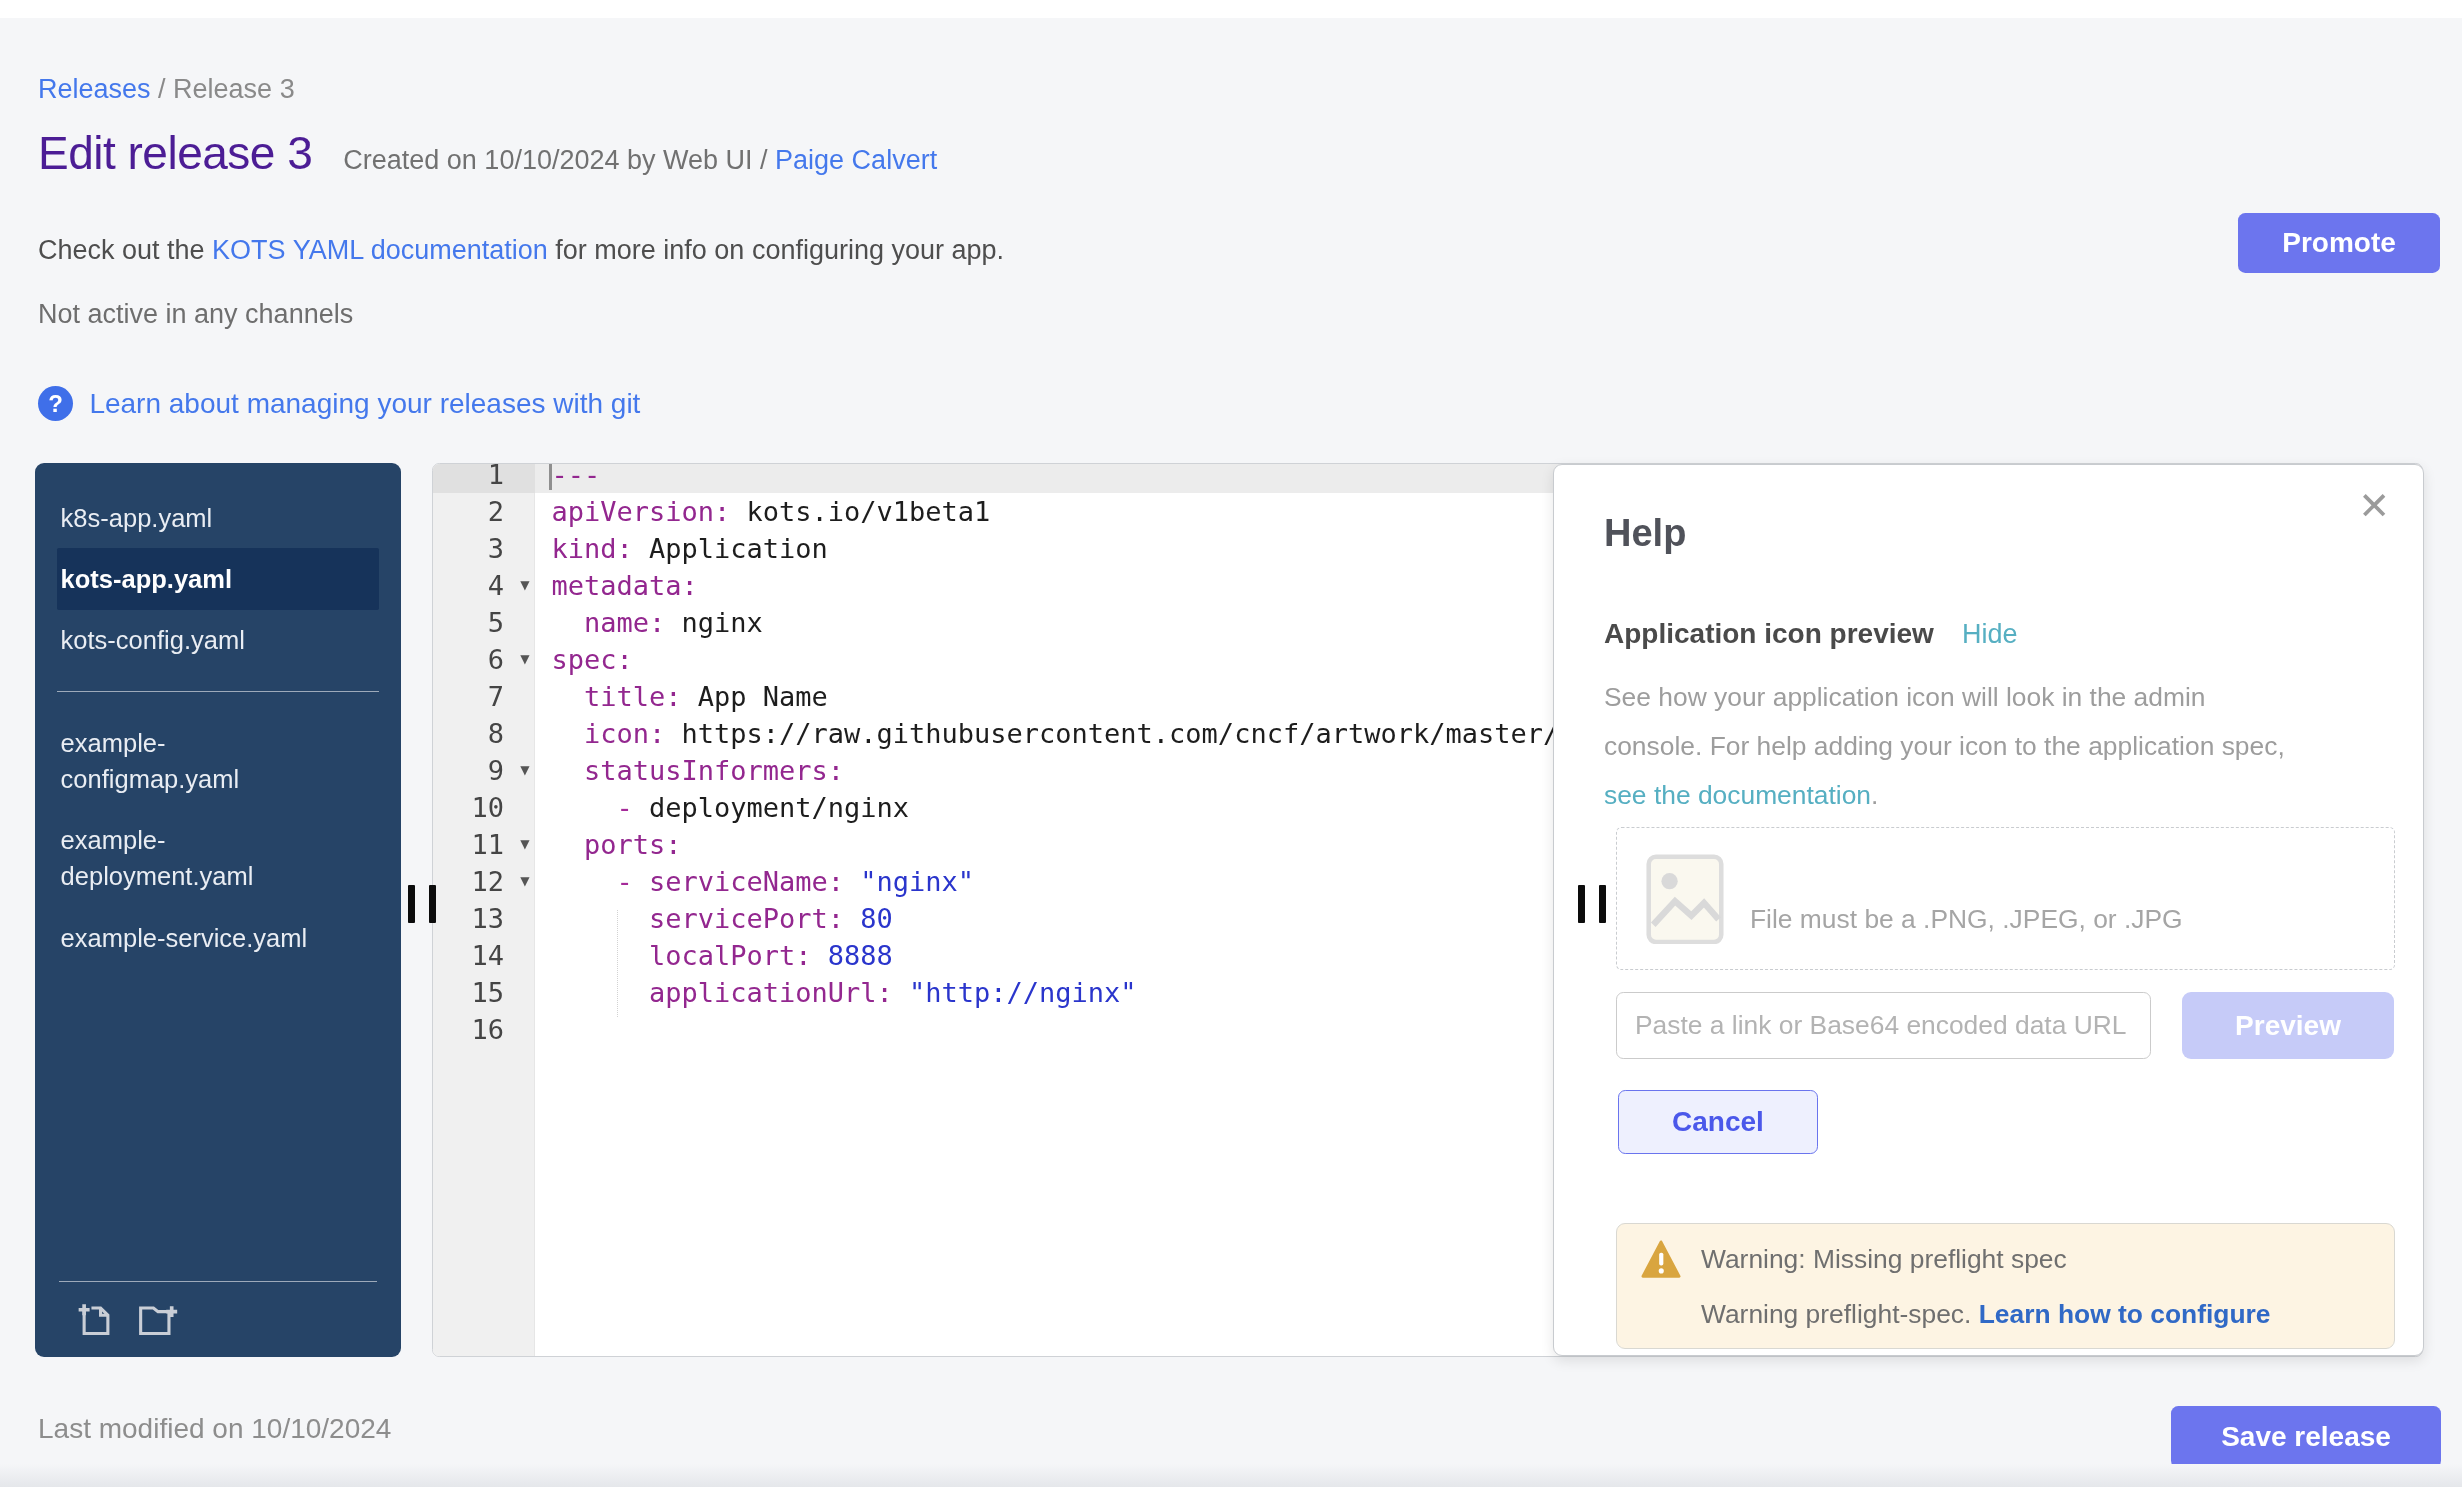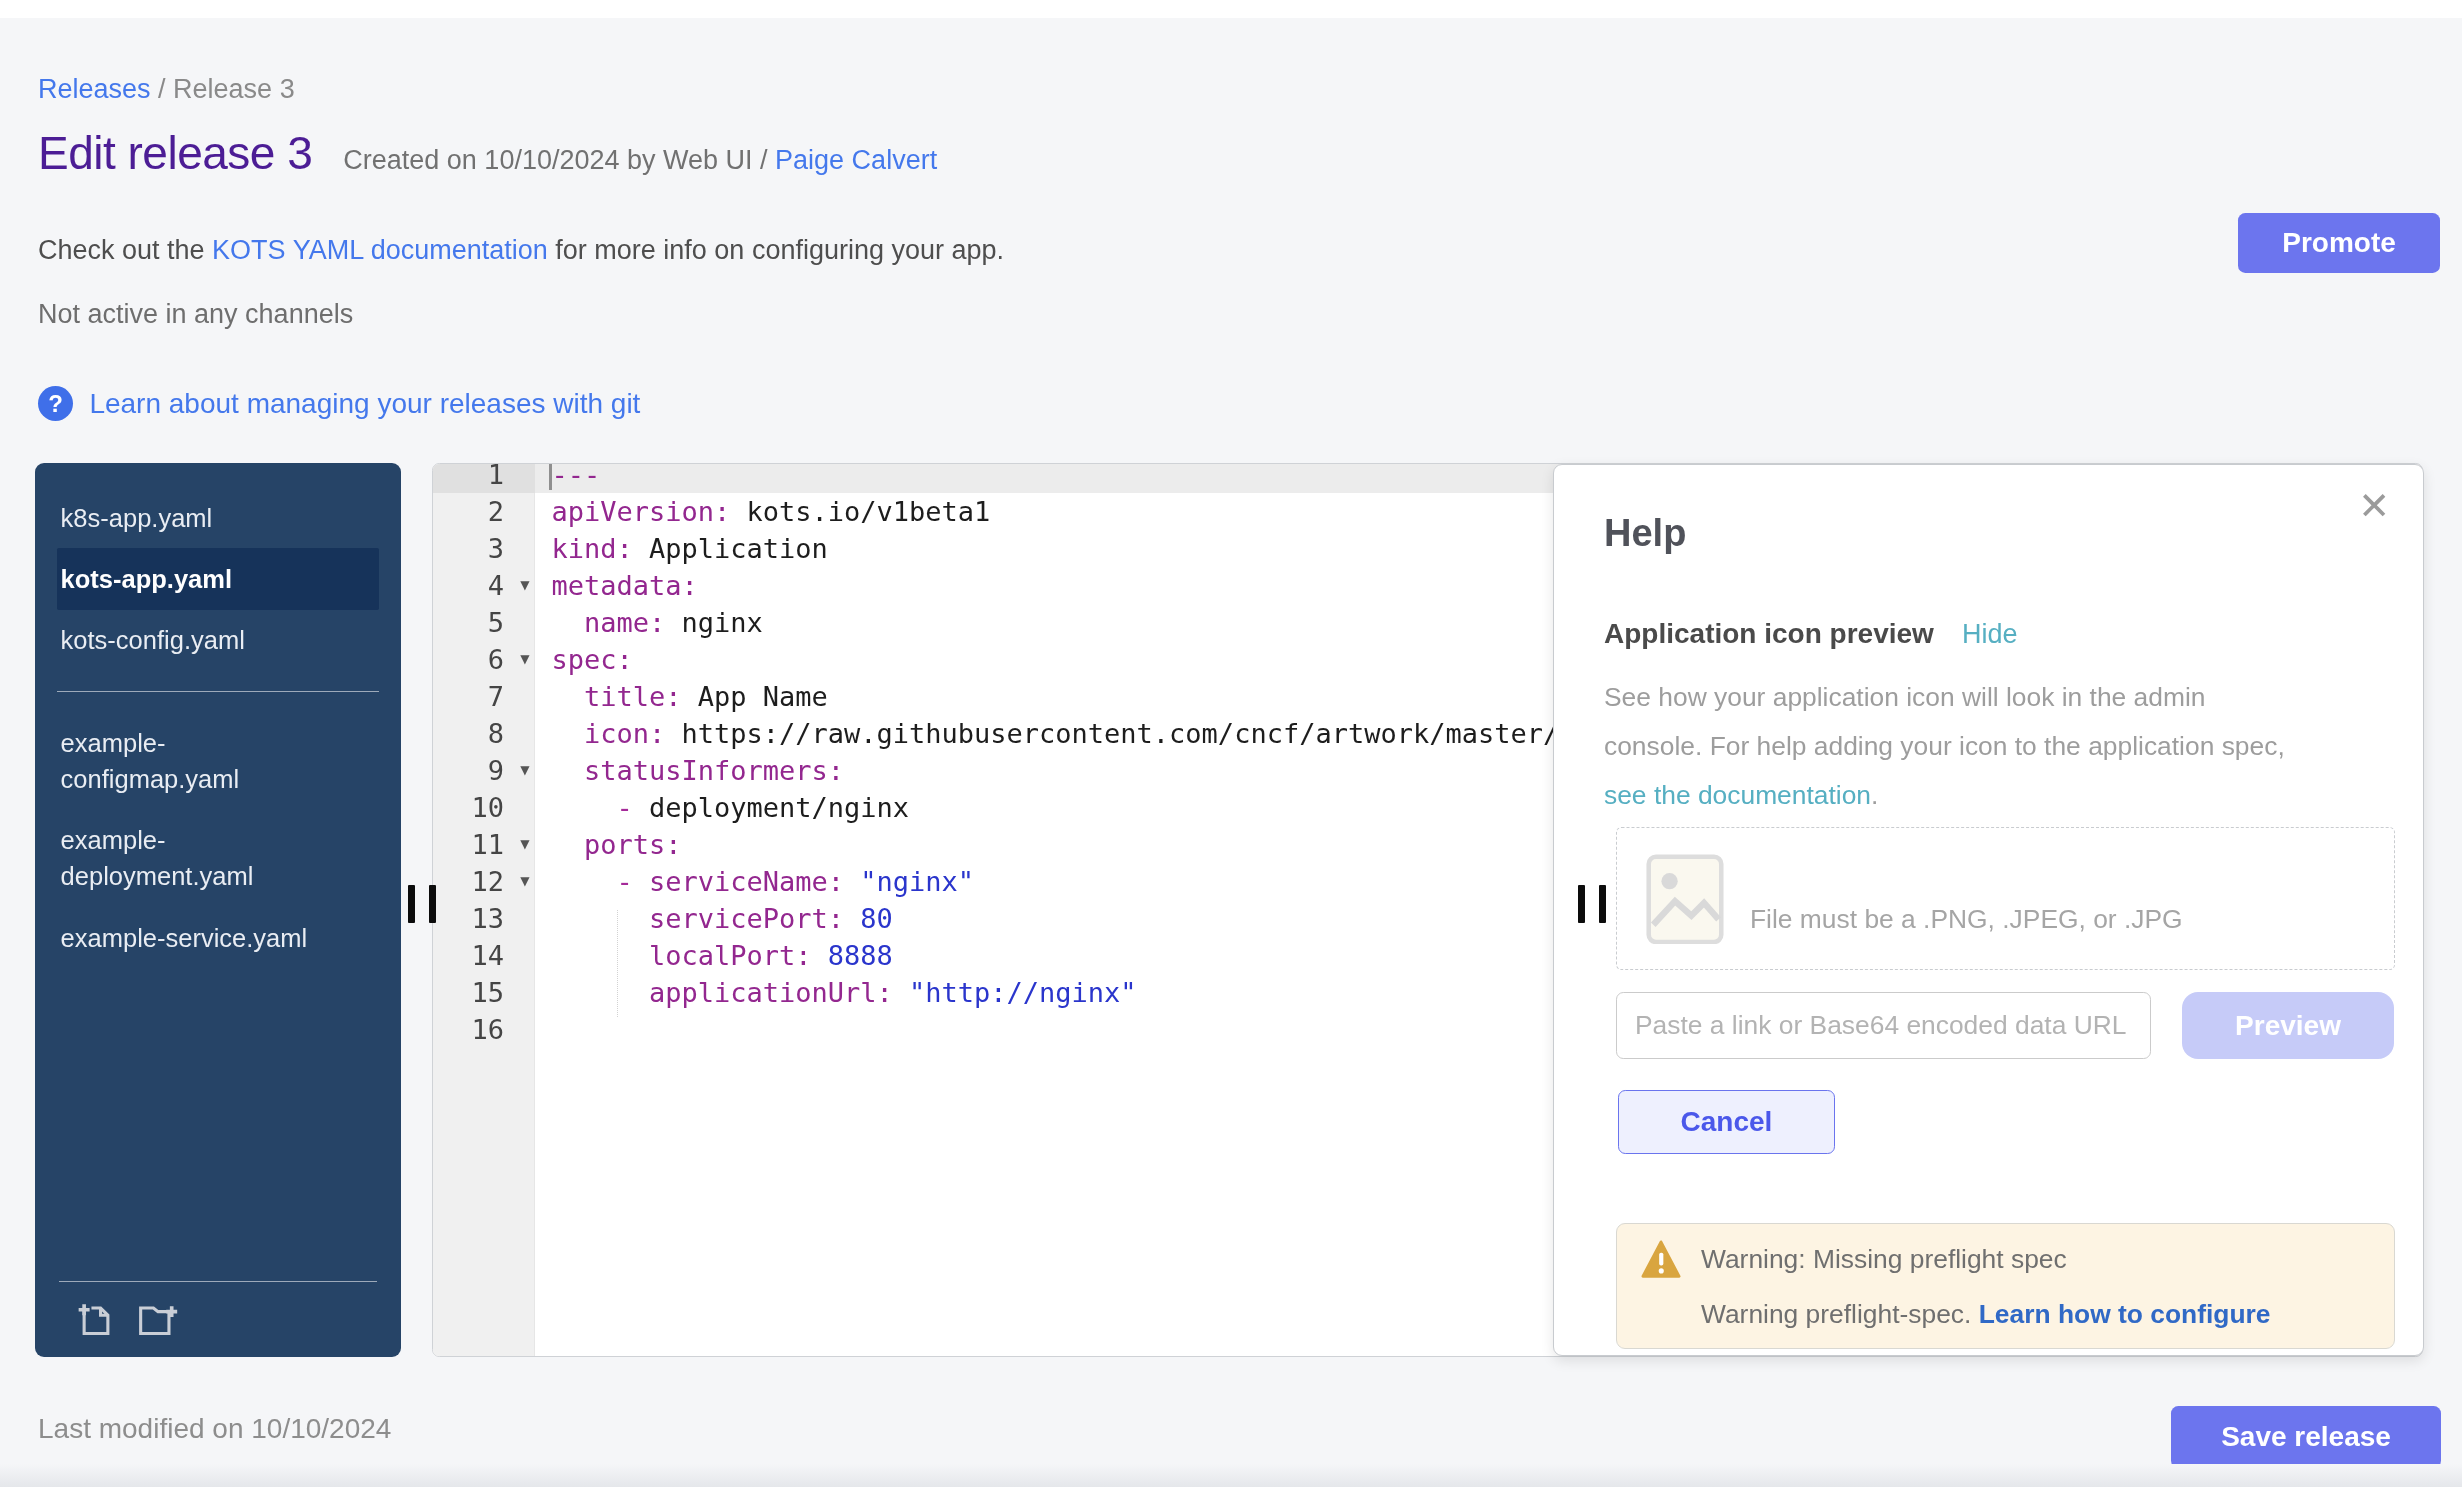--- a/index.html
+++ b/index.html
@@ -89,23 +89,23 @@
     border:1.8px dashed #c9ccd0; border-radius:5.5px; cursor:pointer;}
   .drop-thumb{position:absolute; left:29px; top:25.5px; width:78px; height:91px;}
   .drop-text1{position:absolute; left:133px; top:24px; font-size:28px; color:#a5a5a5;}
   .drop-text1 .teal{color:var(--teal);}
   .drop-text2{position:absolute; left:133px; top:76px; font-size:26.4px; color:#a5a5a5;}
   .icon-input{position:absolute; left:62px; top:527px; width:535px; height:67px;
     border:1.8px solid #cbcbcb; border-radius:7.3px; font-size:26.4px; font-family:inherit;
     color:#555; padding:0 18px; outline:none; background:#fff;}
   .icon-input::placeholder{color:#b3b3b3;}
   .preview-btn{position:absolute; left:628px; top:527px; width:212px; height:67px;
-    background:#c6cbf8; border:none; border-radius:16px; color:#fff; font-size:28px;
+    background:#c6cbf8; border:none; border-radius:9px; color:#fff; font-size:28px;
     font-weight:bold; font-family:inherit; cursor:default;}
-  .cancel-btn{position:absolute; left:64px; top:625px; width:217px; height:64px;
+  .cancel-btn{position:absolute; left:64px; top:625px; width:200px; height:64px;
     background:#eef0fe; border:1.8px solid #6a74ee; border-radius:7.3px; color:#4b58ea;
     font-size:28px; font-weight:bold; font-family:inherit; cursor:pointer;}
   .warning-box{position:absolute; left:62px; top:758px; width:779px; height:126px;
     background:#fdf4e3; border:0.9px solid #d9d8d2; border-radius:9px;}
   .warn-icon{position:absolute; left:24px; top:16.4px; width:40px; height:38px;}
   .warn-line1{position:absolute; left:84px; top:20px; font-size:26.4px; color:#6f6f6f;}
   .warn-line2{position:absolute; left:84px; top:75px; font-size:26.4px; color:#6f6f6f;}
   .warn-line2 .blue{color:#3069c6; font-weight:600; cursor:pointer;}
 
   

